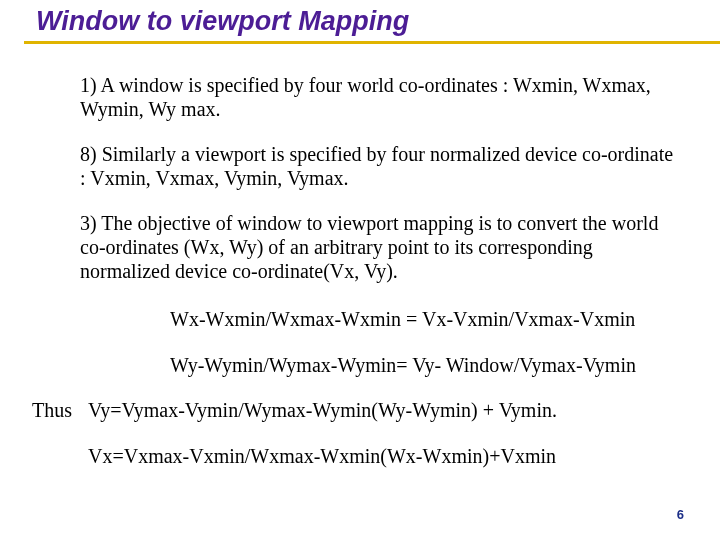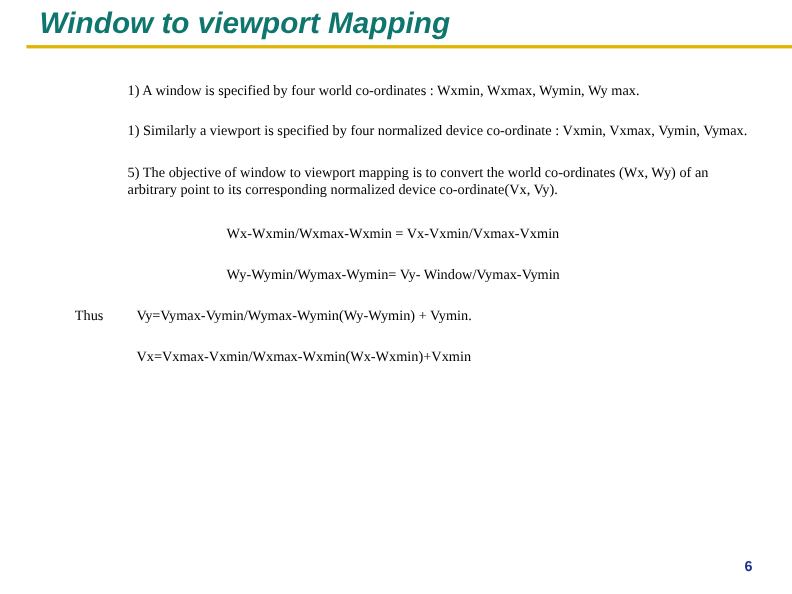--- a/index.html
+++ b/index.html
@@ -19,33 +19,33 @@
     box-sizing: border-box;
   }
   .title-block {
     padding: 6px 0 0 36px;
   }
   .title {
     font-family: Arial, Helvetica, sans-serif;
     font-weight: 700;
     font-style: italic;
     font-size: 27px;
-    color: #0f766e;
+    color: #4c1d95;
     margin: 0;
     padding: 0 0 4px 0;
   }
   .rule {
     height: 3px;
     background: #e0b400;
     margin-left: 24px;
     margin-right: 0;
   }
   .body {
-    padding: 30px 40px 0 116px;
-    font-size: 13px;
+    padding: 30px 40px 0 80px;
+    font-size: 20px;
     line-height: 1.18;
   }
   .point {
     margin: 0 0 22px 0;
   }
   .eqs {
     margin: 25px 0 0 90px;
   }
   .eq {
     margin: 0 0 22px 0;
@@ -78,22 +78,22 @@
 <div class="slide">
 
   <div class="title-block">
     <h1 class="title">Window to viewport Mapping</h1>
   </div>
   <div class="rule"></div>
 
   <div class="body">
 
     <p class="point">1) A window is specified by four world co-ordinates : Wxmin, Wxmax, Wymin, Wy max.</p>
-    <p class="point">1) Similarly a viewport is specified by four normalized device co-ordinate : Vxmin, Vxmax, Vymin, Vymax.</p>
-    <p class="point">5) The objective of window to viewport mapping is to convert the world co-ordinates (Wx, Wy) of an arbitrary point to its corresponding normalized device co-ordinate(Vx, Vy).</p>
+    <p class="point">8) Similarly a viewport is specified by four normalized device co-ordinate : Vxmin, Vxmax, Vymin, Vymax.</p>
+    <p class="point">3) The objective of window to viewport mapping is to convert the world co-ordinates (Wx, Wy) of an arbitrary point to its corresponding normalized device co-ordinate(Vx, Vy).</p>
 
     <div class="eqs">
       <p class="eq">Wx-Wxmin/Wxmax-Wxmin = Vx-Vxmin/Vxmax-Vxmin</p>
       <p class="eq">Wy-Wymin/Wymax-Wymin= Vy- Window/Vymax-Vymin</p>
     </div>
 
     <div class="thus-row">
       <div class="thus-label">Thus</div>
       <div class="thus-eqs">
         <p class="eq">Vy=Vymax-Vymin/Wymax-Wymin(Wy-Wymin) + Vymin.</p>

